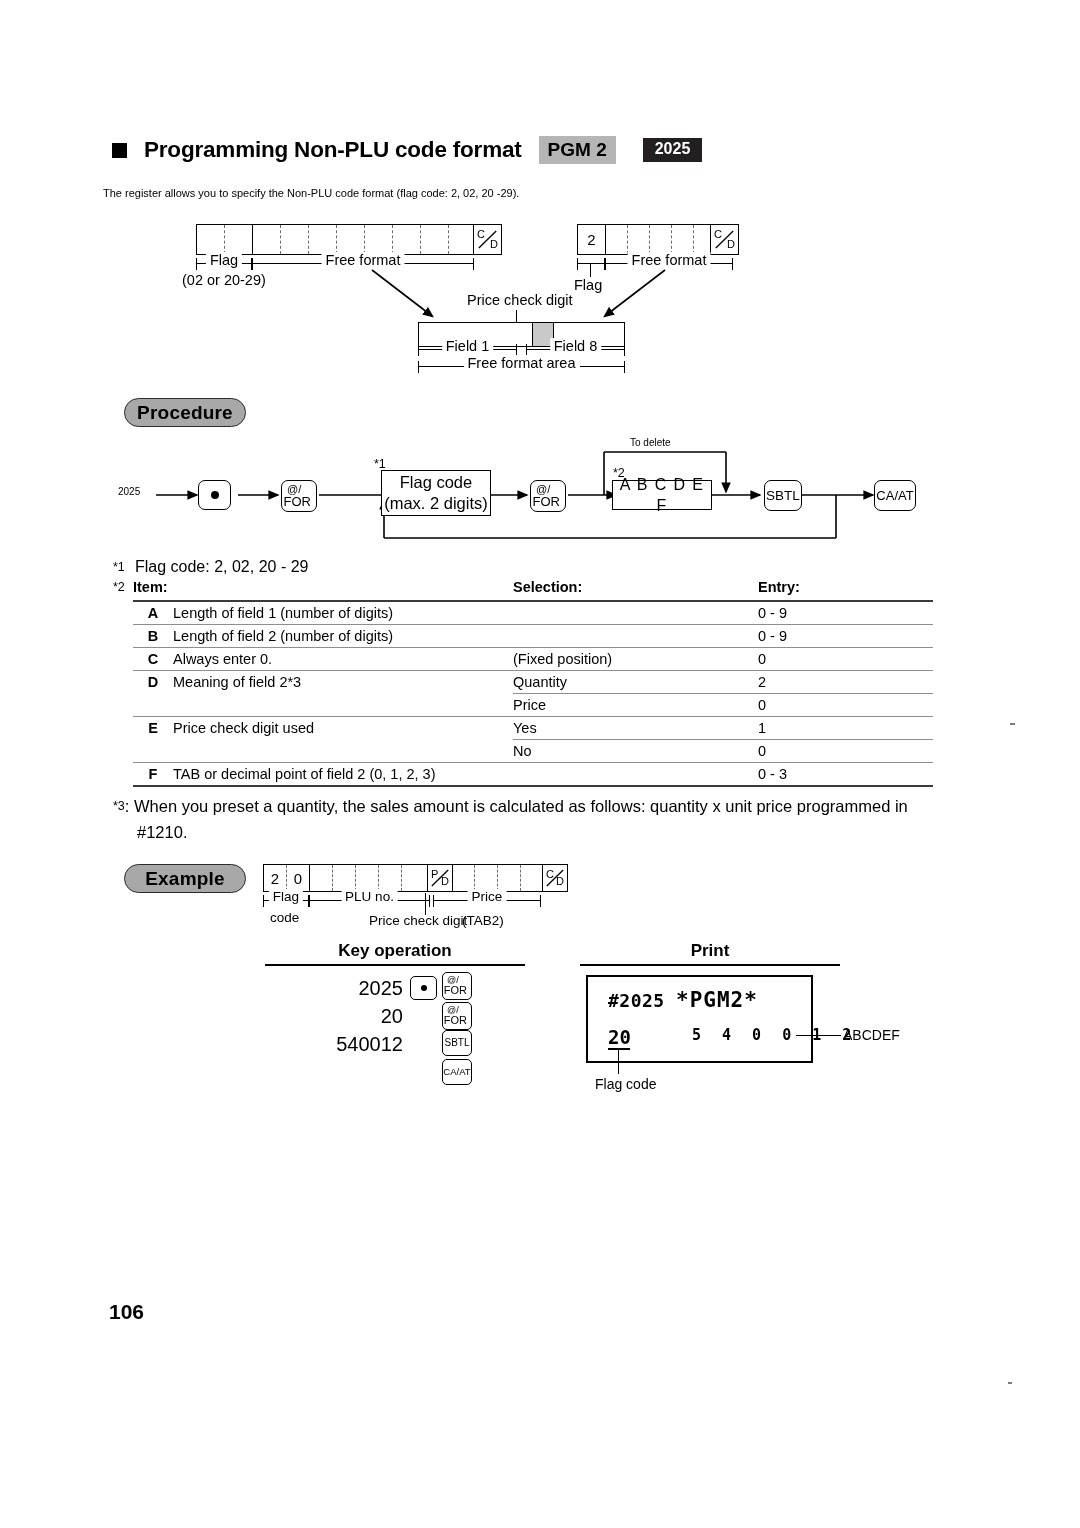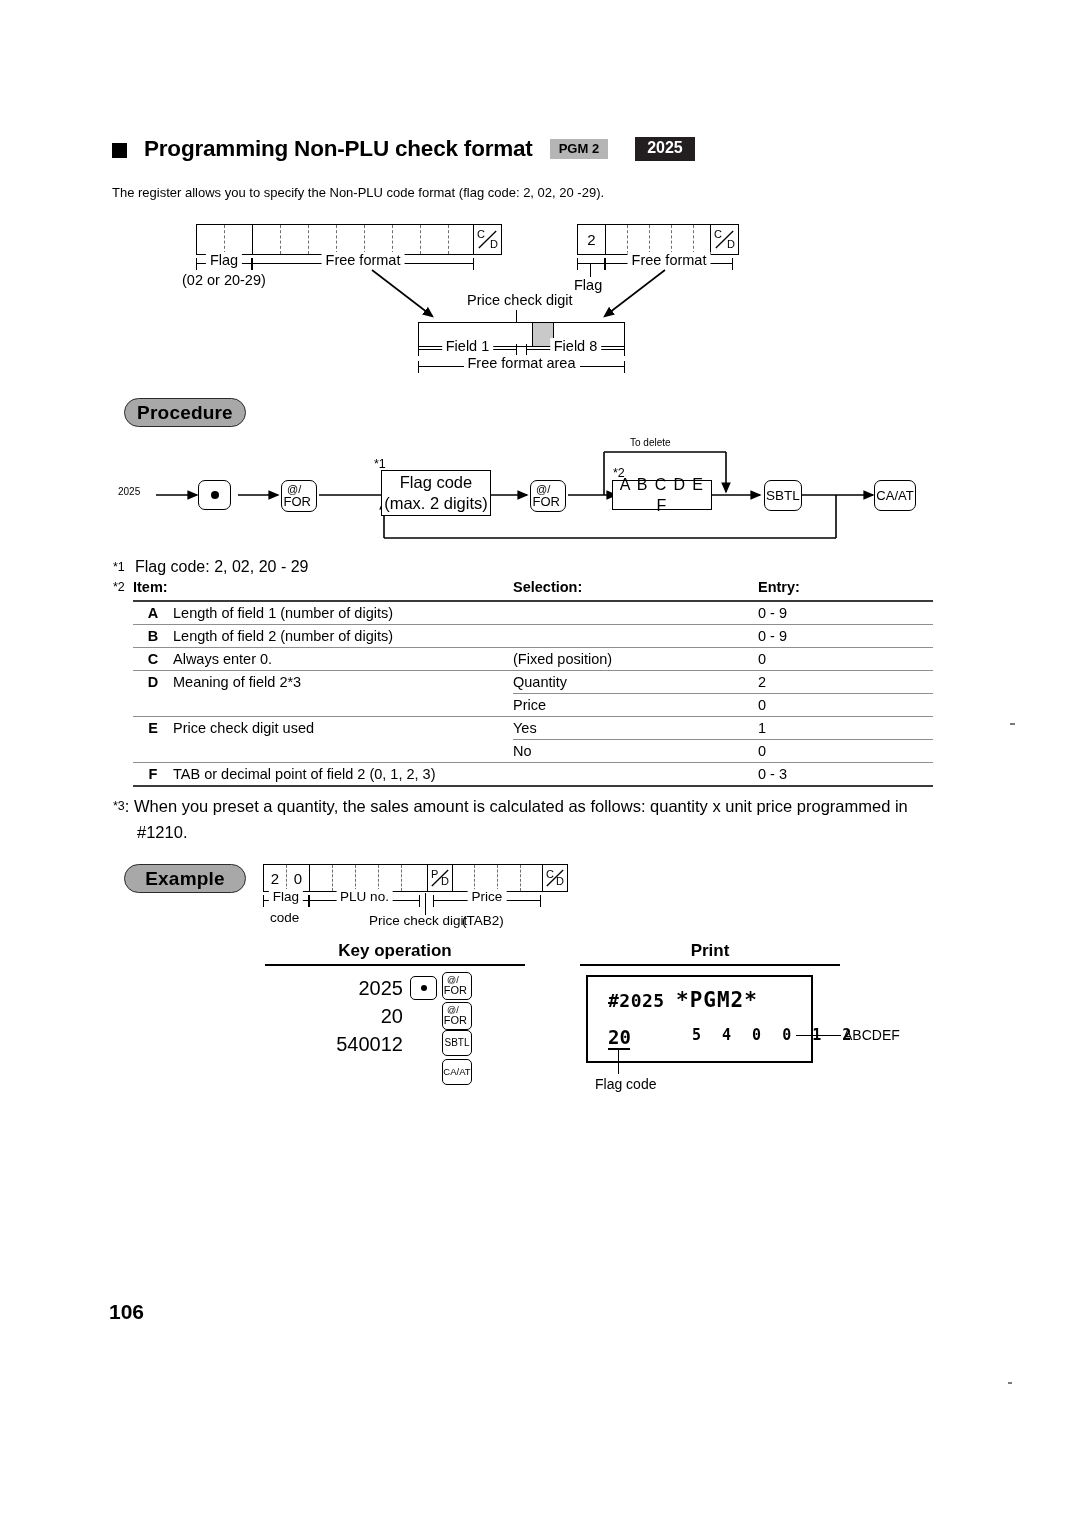--- a/index.html
+++ b/index.html
@@ -42,42 +42,42 @@
   .heading-title {
     font-size: 22.5px;
     font-weight: bold;
     letter-spacing: -0.2px;
     white-space: nowrap;
   }
   .badge-gray {
     background: #b5b5b5;
     color: #000;
     font-weight: bold;
-    font-size: 13px;
+    font-size: 19px;
     padding: 3px 9px 3px 9px;
     letter-spacing: 0px;
     line-height: 1.15;
     margin-left: 6px;
   }
   .badge-black {
     background: #231f20;
     color: #ffffff;
     font-weight: bold;
     font-size: 16px;
     padding: 2px 12px 3px 12px;
     line-height: 1.15;
     margin-left: 16px;
   }
 
   
   .intro {
     position: absolute;
-    left: 112px;
+    left: 103px;
     top: 180px;
-    font-size: 13px;
+    font-size: 11px;
     line-height: 26px;
     width: 820px;
   }
 
   
   .codebox {
     position: absolute;
     border: 1.6px solid #000;
     background: #fff;
     height: 31px;
@@ -341,21 +341,21 @@
     background: #7a7a7a;
   }
 </style>
 </head>
 <body>
 
 <div class="page">
 
   <div class="heading-row">
     <span class="bullet-square"></span>
-    <span class="heading-title">Programming Non-PLU check format</span>
+    <span class="heading-title">Programming Non-PLU code format</span>
     <span class="badge-gray">PGM 2</span>
     <span class="badge-black">2025</span>
   </div>
 
   <div class="intro">
     <div>The register allows you to specify the Non-PLU code format (flag code: 2, 02, 20 -29).</div>
   </div>
 
   <div class="codebox" style="left:196px; top:224px; width:306px;">
     <div class="cell" style="width:28px"></div>
@@ -646,21 +646,21 @@
   </div>
 
   <div class="measure" style="left:263px; top:895px; width:46px;">
     <div class="line"></div>
       <div class="tickL"></div>
       <div class="tickR"></div>
     <div class="lbl" style="font-size:13.5px">Flag</div>
   </div>
   <div class="plaintext" style="left:270px; top:910px; font-size:13.5px;">code</div>
 
-  <div class="measure" style="left:309px; top:895px; width:111px;">
+  <div class="measure" style="left:309px; top:895px; width:121px;">
     <div class="line"></div>
       <div class="tickL"></div>
       <div class="tickR"></div>
     <div class="lbl" style="font-size:13.5px">PLU no.</div>
   </div>
 
   <div class="vline" style="left:425px; top:893px; height:22px;"></div>
   <div class="plaintext" style="left:369px; top:913px; font-size:13.5px;">Price check digit</div>
 
   <div class="measure" style="left:433px; top:895px; width:108px;">

